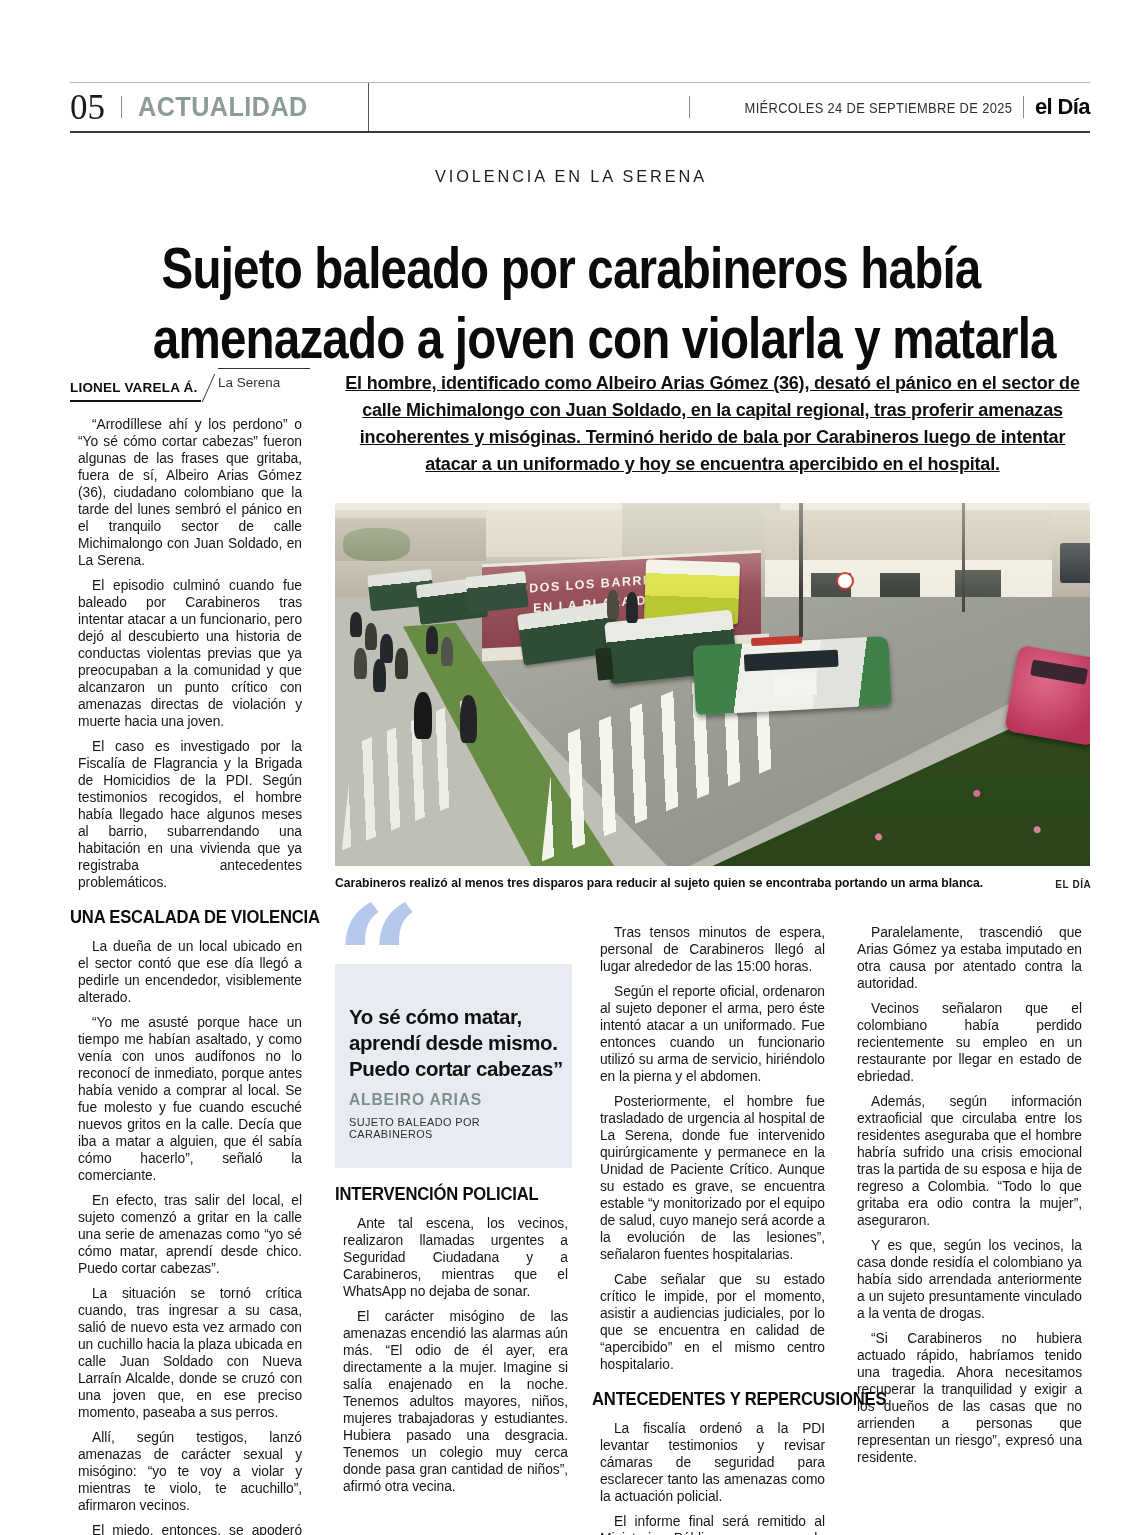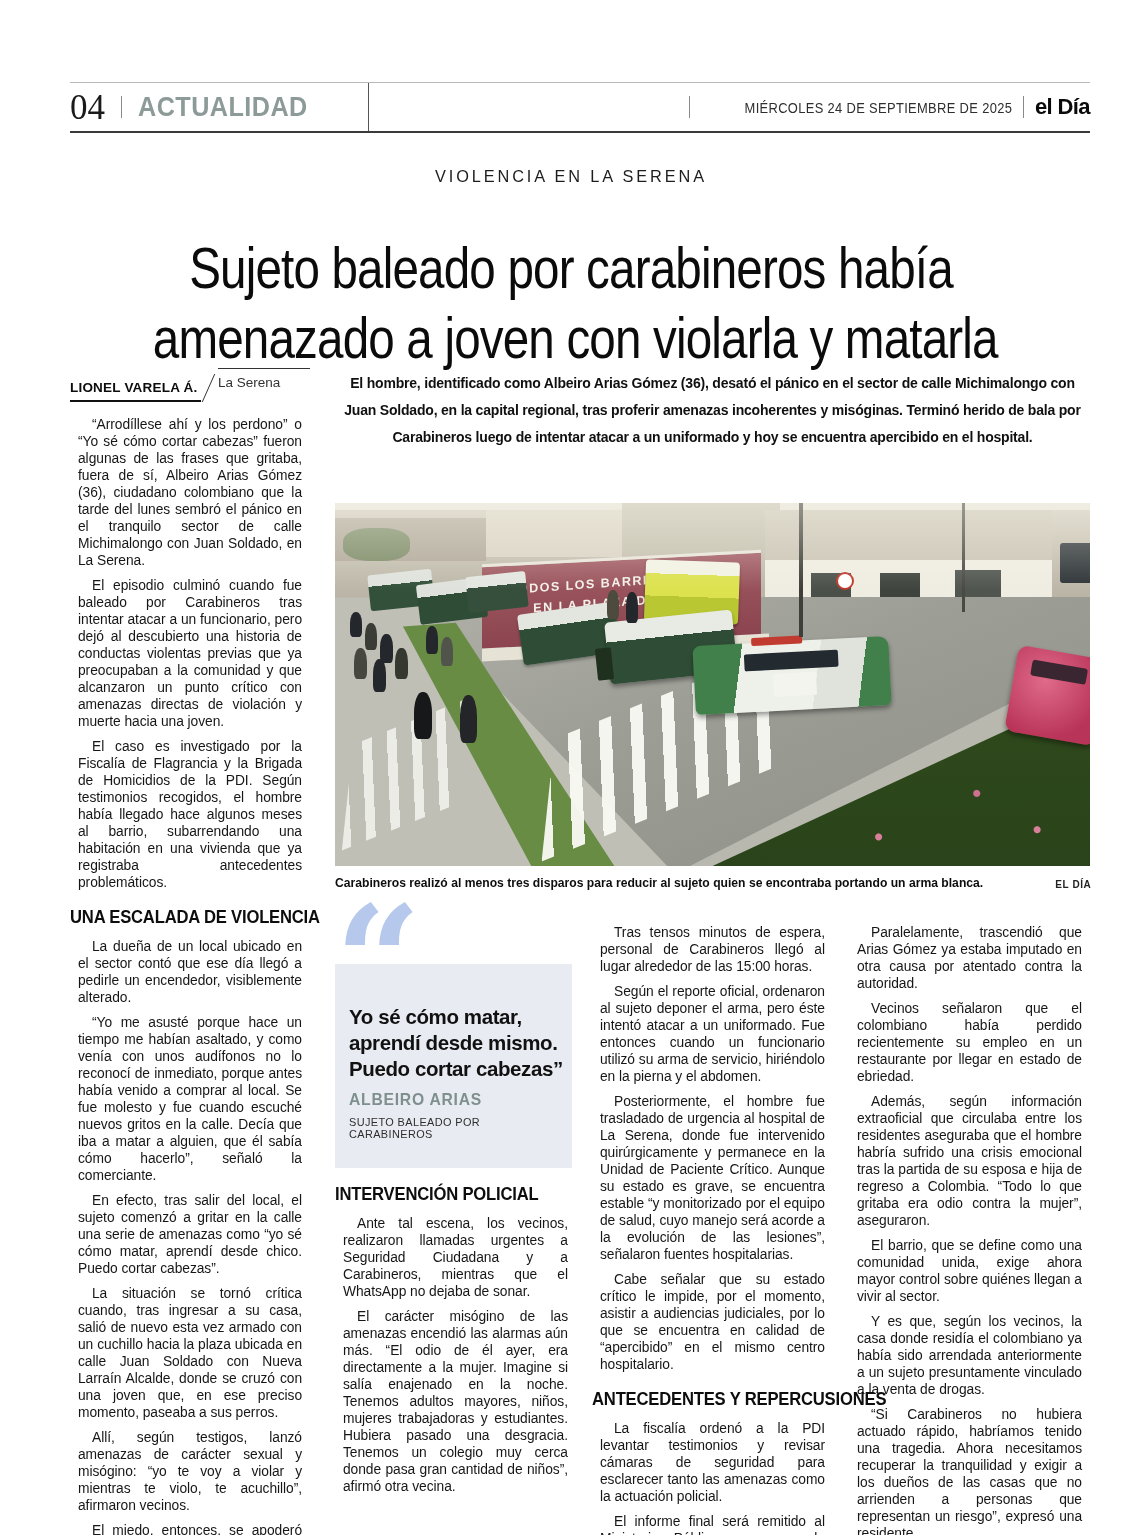--- a/index.html
+++ b/index.html
@@ -18,21 +18,21 @@
                 transform:scaleX(.9);transform-origin:left center;white-space:nowrap;}
   .topbar-right{margin-left:auto;display:flex;align-items:center;gap:11px;}
   .date{font-size:15px;color:#2e2e2e;letter-spacing:.4px;transform:scaleX(.86);
         transform-origin:right center;white-space:nowrap;}
   .masthead{font-size:22px;font-weight:bold;letter-spacing:-.6px;color:#0a0a0a;}
 
   
   .kicker{position:absolute;top:167px;left:0;width:100%;text-align:center;
           font-size:17px;letter-spacing:3px;color:#1d1d1d;transform:scaleX(.96);}
   .headline{position:absolute;top:194px;left:61px;width:1020px;text-align:center;
-            font-weight:normal;font-size:58px;line-height:70px;color:#0b0b0b;}
+            font-weight:bold;font-size:58px;line-height:70px;color:#0b0b0b;}
   .headline .hl{display:block;white-space:nowrap;transform:scaleX(.82);letter-spacing:-1px;}
 
   
   .content{position:absolute;left:70px;top:362px;width:1020px;display:flex;}
   .colnarrow{width:240px;margin-right:25px;flex:none;}
   .rightarea{width:755px;flex:none;}
 
   
   .byline{position:relative;height:42px;margin-bottom:12px;}
   .by-name{position:absolute;left:0;bottom:2px;font-size:13.5px;font-weight:bold;color:#0c0c0c;
@@ -43,22 +43,22 @@
           border-top:1.5px solid #333;padding-top:6px;}
 
   
   p.body{margin:8px;font-size:13.8px;line-height:17px;text-align:justify;
          text-indent:14px;letter-spacing:-.05px;color:#161616;}
   p.body.noind{text-indent:0;}
   h3.sec{margin:16px 0 10px;font-size:17.5px;letter-spacing:-.2px;color:#0d0d0d;
          transform:scaleX(.95);transform-origin:left center;white-space:nowrap;font-weight:bold;}
 
   
-  .lead{height:108px;margin-top:8px;font-weight:bold;font-size:14px;line-height:27px;
-        text-align:center;letter-spacing:-.2px;color:#101010;}
+  .lead{height:108px;margin-top:8px;font-weight:bold;font-size:18px;line-height:27px;
+        text-align:center;letter-spacing:-.2px;color:#101010;text-decoration:underline;}
 
   
   .photo{position:relative;width:755px;height:363px;margin-top:25px;background:#a3a49c;overflow:hidden;}
   .ph{position:absolute;}
   .caption-row{display:flex;justify-content:flex-start;align-items:flex-end;margin-top:9px;}
   .caption{font-weight:bold;font-size:13.5px;color:#0e0e0e;transform:scaleX(.9);
            transform-origin:left center;white-space:nowrap;}
   .credit{font-size:10px;font-weight:bold;color:#222;letter-spacing:.6px;flex:none;}
 
   
@@ -83,21 +83,21 @@
             font-size:12.5px;line-height:1.6;letter-spacing:1.5px;text-align:center;
             transform:rotate(-1deg);}
 </style>
 </head>
 <body>
 
 <div class="page">
 
   <div class="topbar">
     <div class="topbar-left">
-      <span class="pagenum">04</span>
+      <span class="pagenum">05</span>
       <span class="vsep"></span>
       <span class="section-name">ACTUALIDAD</span>
     </div>
     <div class="topbar-right">
       <span class="vsep"></span>
       <span class="date">MIÉRCOLES 24 DE SEPTIEMBRE DE 2025</span>
       <span class="vsep"></span>
       <span class="masthead">el Día</span>
     </div>
   </div>
@@ -252,21 +252,20 @@
           <p class="body">Cabe señalar que su estado crítico le impide, por el momento, asistir a audiencias judiciales, por lo que se encuentra en calidad de “apercibido” en el mismo centro hospitalario.</p>
           <h3 class="sec">ANTECEDENTES Y REPERCUSIONES</h3>
           <p class="body">La fiscalía ordenó a la PDI levantar testimonios y revisar cámaras de seguridad para esclarecer tanto las amenazas como la actuación policial.</p>
           <p class="body">El informe final será remitido al Ministerio Público para que la fiscalía</p>
         </div>
 
         <div class="col">
           <p class="body">Paralelamente, trascendió que Arias Gómez ya estaba imputado en otra causa por atentado contra la autoridad.</p>
           <p class="body">Vecinos señalaron que el colombiano había perdido recientemente su empleo en un restaurante por llegar en estado de ebriedad.</p>
           <p class="body">Además, según información extraoficial que circulaba entre los residentes aseguraba que el hombre habría sufrido una crisis emocional tras la partida de su esposa e hija de regreso a Colombia. “Todo lo que gritaba era odio contra la mujer”, aseguraron.</p>
-          <p class="body">El barrio, que se define como una comunidad unida, exige ahora mayor control sobre quiénes llegan a vivir al sector.</p>
           <p class="body">Y es que, según los vecinos, la casa donde residía el colombiano ya había sido arrendada anteriormente a un sujeto presuntamente vinculado a la venta de drogas.</p>
           <p class="body">“Si Carabineros no hubiera actuado rápido, habríamos tenido una tragedia. Ahora necesitamos recuperar la tranquilidad y exigir a los dueños de las casas que no arrienden a personas que representan un riesgo”, expresó una residente.</p>
         </div>
 
       </div>
     </div>
   </div>
 </div>
 
 </body></html>

